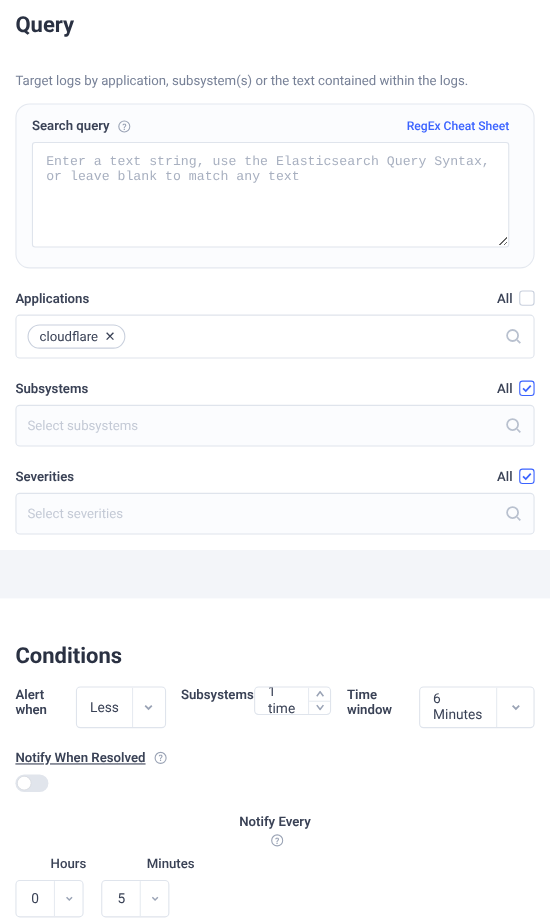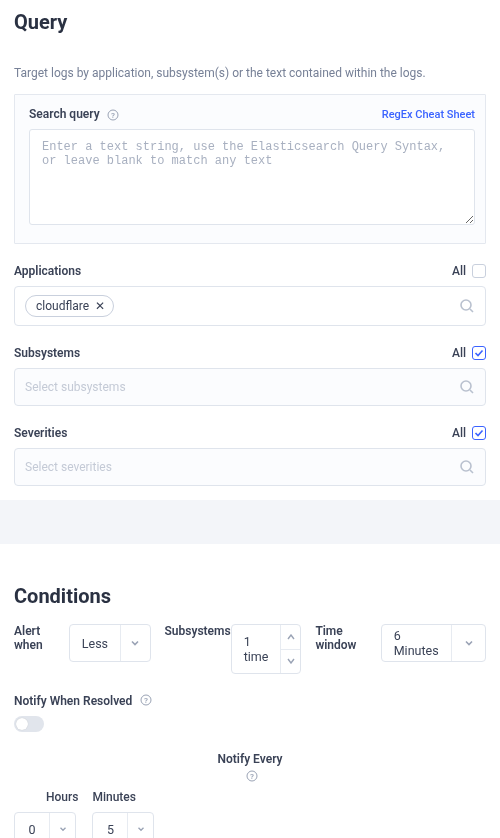--- a/index.html
+++ b/index.html
@@ -18,22 +18,22 @@
   }
   .subtext {
     font-size: 12px;
     color: #778197;
     margin-bottom: 14px;
     margin-top: 32px;
   }
   .query-box {
     border: 1px solid #e4e8ef;
     background: #fbfcfe;
-    border-radius: 1px;
-    padding: 12px 10px 14px 14px;
+    border-radius: 13px;
+    padding: 12px 22px 14px 14px;
   }
   .row-label {
     display: flex;
     justify-content: space-between;
     align-items: center;
     font-size: 12px;
     font-weight: 600;
     color: #3a4256;
     margin-bottom: 8px;
   }
@@ -166,21 +166,21 @@
     border-left:1px solid #e7ebf1;
     display:flex;
     align-items:center;
     justify-content:center;
     color:#9aa3b5;
     cursor:pointer;
   }
   .stepper {
     border:1px solid #dfe4ec;
     border-radius:4px;
-    height:50px;
+    height:26px;
     display:flex;
     align-items:stretch;
     background:#fff;
     overflow:hidden;
     width:100%;
   }
   .stepper .val {
     flex:1; display:flex; align-items:center; padding:0 12px;
     font-size:12.5px; color:#3a4256;
   }
@@ -366,21 +366,21 @@
         <span class="caret">
           <svg width="12" height="12" viewBox="0 0 12 12">
               <polyline points="3,4.5 6,7.5 9,4.5" fill="none" stroke="#9aa3b5" stroke-width="1.6"></polyline>
             </svg>
         </span>
       </div>
     </div>
   </div>
 
   <div class="notify-row">
-    <div class="small-label" style="display:flex;gap:4px;">
+    <div class="small-label" style="display:flex;align-items:center;gap:4px;text-decoration:underline;">
       <span>Notify When Resolved</span>
       <span class="help-circle">
         <svg viewBox="0 0 12 12">
             <circle cx="6" cy="6" r="5" fill="none" stroke="#9aa3b5" stroke-width="1"></circle>
             <text x="6" y="9" text-anchor="middle" font-size="8" fill="#9aa3b5">?</text>
           </svg>
       </span>
     </div>
     <div class="toggle"></div>
   </div>
@@ -401,21 +401,21 @@
         <div class="num-select">
           <span class="val">0</span>
           <span class="caret">
             <svg width="10" height="10" viewBox="0 0 12 12">
                 <polyline points="3,4.5 6,7.5 9,4.5" fill="none" stroke="#9aa3b5" stroke-width="1.6"></polyline>
               </svg>
           </span>
         </div>
       </div>
       <div>
-        <div class="small-label" style="font-weight:500;">Minutes</div>
+        <div class="small-label" style="font-weight:500;margin-left:41px;">Minutes</div>
         <div class="num-select">
           <span class="val">5</span>
           <span class="caret">
             <svg width="10" height="10" viewBox="0 0 12 12">
                 <polyline points="3,4.5 6,7.5 9,4.5" fill="none" stroke="#9aa3b5" stroke-width="1.6"></polyline>
               </svg>
           </span>
         </div>
       </div>
     </div>

